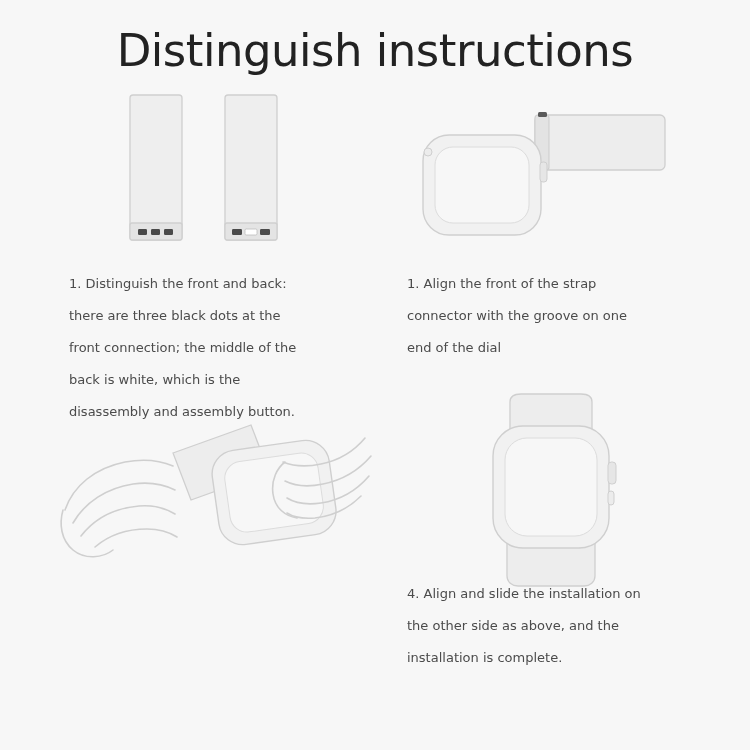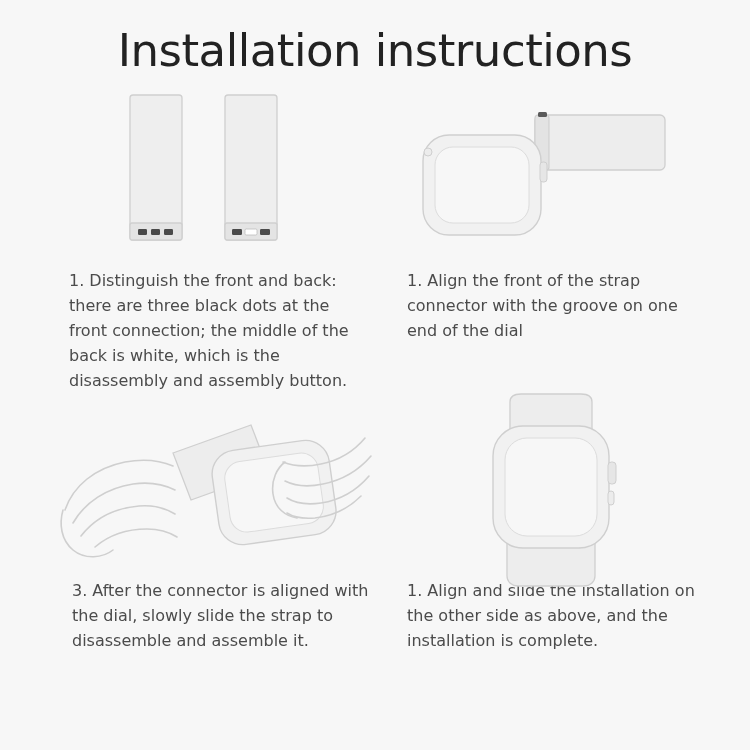--- a/index.html
+++ b/index.html
@@ -46,37 +46,37 @@
   .cell-2 { left: 395px; top: 0px; }
   .cell-3 { left: 55px;  top: 300px; }
   .cell-4 { left: 395px; top: 300px; }
 
   .art {
     position: relative;
     width: 320px;
     height: 170px;
   }
   .caption {
-    font-size: 16px;
-    line-height: 25px;
+    font-size: 13px;
+    line-height: 32px;
     color: #4b4b4b;
     font-family: "DejaVu Sans", sans-serif;
     white-space: pre-line;
   }
   .cap-1 { margin-top: 8px; padding-left: 14px; }
   .cap-2 { margin-top: 8px; padding-left: 12px; }
   .cap-3 { margin-top: 18px; padding-left: 17px; }
   .cap-4 { margin-top: 18px; padding-left: 12px; }
 </style>
 </head>
 <body>
 
 <div class="page">
 
-  <div class="title">Installation instructions</div>
+  <div class="title">Distinguish instructions</div>
 
   <div class="grid">
 
     <div class="cell cell-1">
       <div class="art">
         <svg width="320" height="170" viewBox="0 0 320 170" xmlns="http://www.w3.org/2000/svg">
 
           <g>
             <rect x="75" y="5" width="52" height="145" rx="3" fill="#eeeeee" stroke="#cfcfcf" stroke-width="1.3"></rect>
             <rect x="75" y="133" width="52" height="17" rx="2" fill="#e4e4e4" stroke="#cfcfcf" stroke-width="1.3"></rect>
@@ -147,41 +147,38 @@
 
           <g fill="none" stroke="#cfcfcf" stroke-width="1.6" stroke-linecap="round">
             <path d="M310 48 C300 60, 286 70, 266 74 C252 77, 238 76, 228 72"></path>
             <path d="M316 66 C304 80, 288 90, 268 94 C254 97, 240 96, 230 91"></path>
             <path d="M314 86 C302 100, 286 110, 266 113 C252 115, 240 113, 232 108"></path>
             <path d="M306 106 C294 118, 278 126, 260 128 C248 129, 238 127, 232 123"></path>
             <path d="M230 72 C222 78, 216 90, 218 104 C220 118, 230 126, 242 128"></path>
           </g>
         </svg>
       </div>
-      <div class="caption cap-3">3. After the connector is aligned with
-the dial, slowly slide the strap to
-disassemble and assemble it.</div>
     </div>
 
     <div class="cell cell-4">
       <div class="art">
         <svg width="320" height="200" viewBox="0 0 320 200" xmlns="http://www.w3.org/2000/svg">
           <g>
 
             <path d="M115 12 C115 6, 120 4, 126 4 L186 4 C192 4, 197 6, 197 12 L197 48 L115 48 Z" fill="#ededed" stroke="#cfcfcf" stroke-width="1.3"></path>
 
             <path d="M112 150 L200 150 L200 186 C200 192, 195 196, 189 196 L123 196 C117 196, 112 192, 112 186 Z" fill="#ededed" stroke="#cfcfcf" stroke-width="1.3"></path>
 
             <rect x="98" y="36" width="116" height="122" rx="30" fill="#f1f1f1" stroke="#cfcfcf" stroke-width="1.4"></rect>
             <rect x="110" y="48" width="92" height="98" rx="22" fill="#f7f7f7" stroke="#dcdcdc" stroke-width="1"></rect>
 
             <rect x="213" y="72" width="8" height="22" rx="3.5" fill="#e6e6e6" stroke="#cfcfcf" stroke-width="1"></rect>
             <rect x="213" y="101" width="6" height="14" rx="3" fill="#ececec" stroke="#cfcfcf" stroke-width="1"></rect>
           </g>
         </svg>
       </div>
-      <div class="caption cap-4">1. Align and slide the installation on
+      <div class="caption cap-4">4. Align and slide the installation on
 the other side as above, and the
 installation is complete.</div>
     </div>
 
   </div>
 </div>
 
 </body></html>

